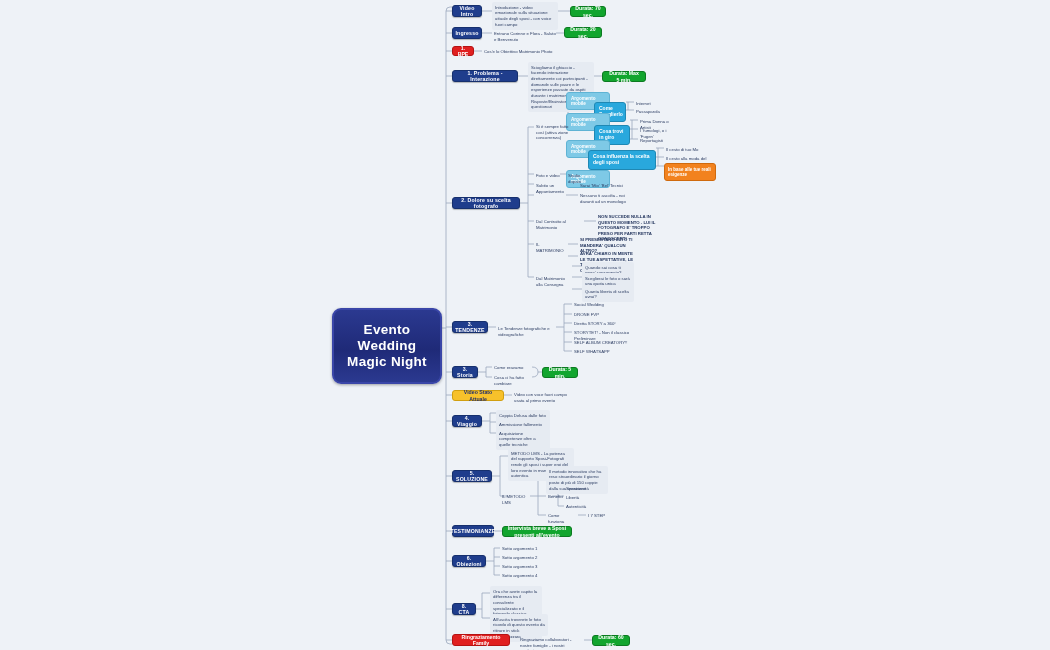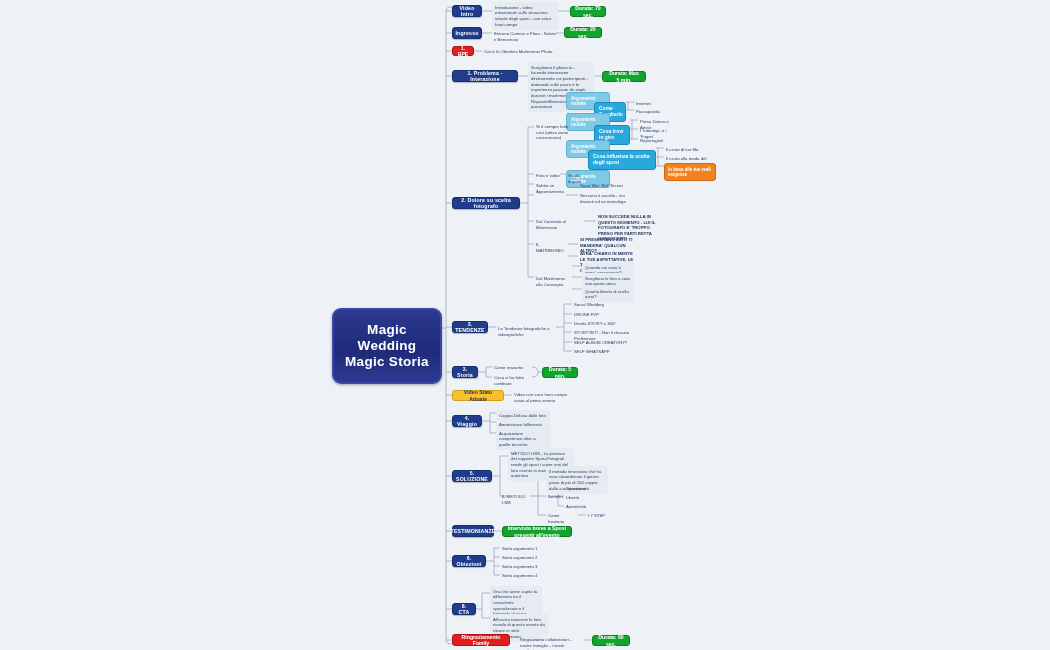--- a/index.html
+++ b/index.html
@@ -285,22 +285,22 @@
       <path d="M482 593 V618"></path>
       <path d="M482 593 H490"></path>
       <path d="M482 618 H490"></path>
 
       <path d="M510 640 H518"></path>
       <path d="M584 640 H592"></path>
     </g>
   </svg>
 
   <div class="node root" style="left:332px; top:308px; width:110px;">
-    <span class="ln">Magic Wedding</span>
-    <span class="ln">Magic Storia</span>
+    <span class="ln">Evento Wedding</span>
+    <span class="ln">Magic Night</span>
   </div>
 
   <div class="node navy" style="left:452px; top:5px; width:30px; height:12px;">Video Intro</div>
   <div class="node leafbox" style="left:492px; top:2px; width:66px;">Introduzione - video emozionale sulla situazione attuale degli sposi - con voice fuori campo</div>
   <div class="node green" style="left:570px; top:6px; width:36px; height:11px;">Durata: 70 sec.</div>
 
   <div class="node navy" style="left:452px; top:27px; width:30px; height:12px;">Ingresso</div>
   <div class="node leaf" style="left:492px; top:30px; width:66px;">Entrano Corinne e Flora - Saluto e Benvenuto</div>
   <div class="node green" style="left:564px; top:27px; width:38px; height:11px;">Durata: 20 sec.</div>
 

